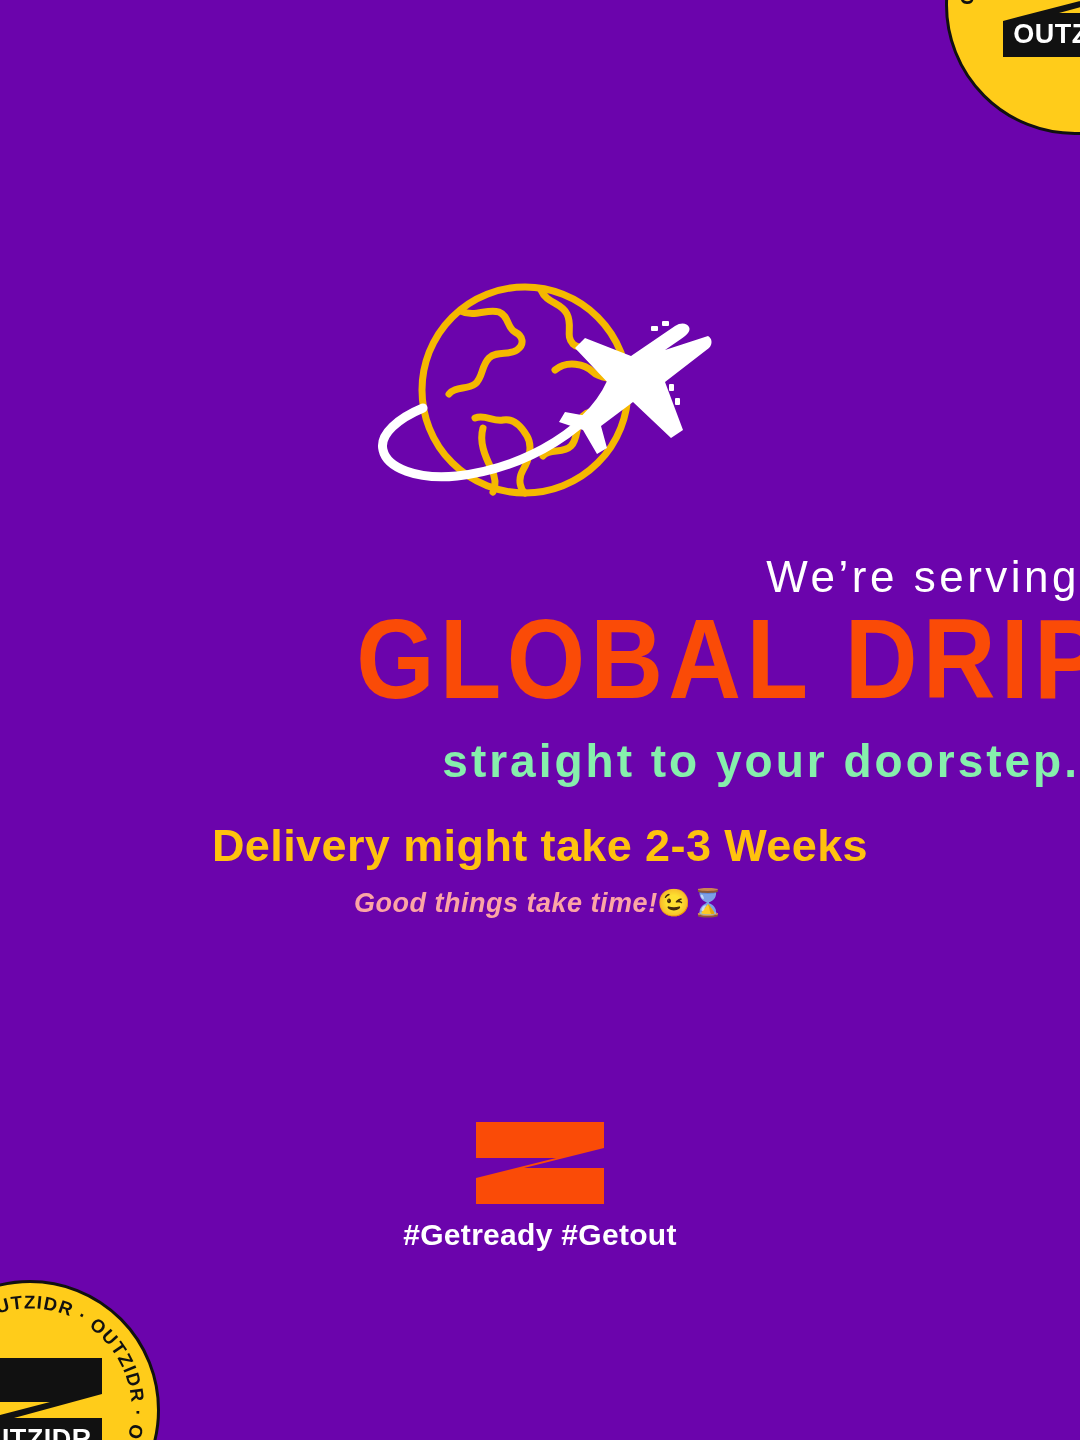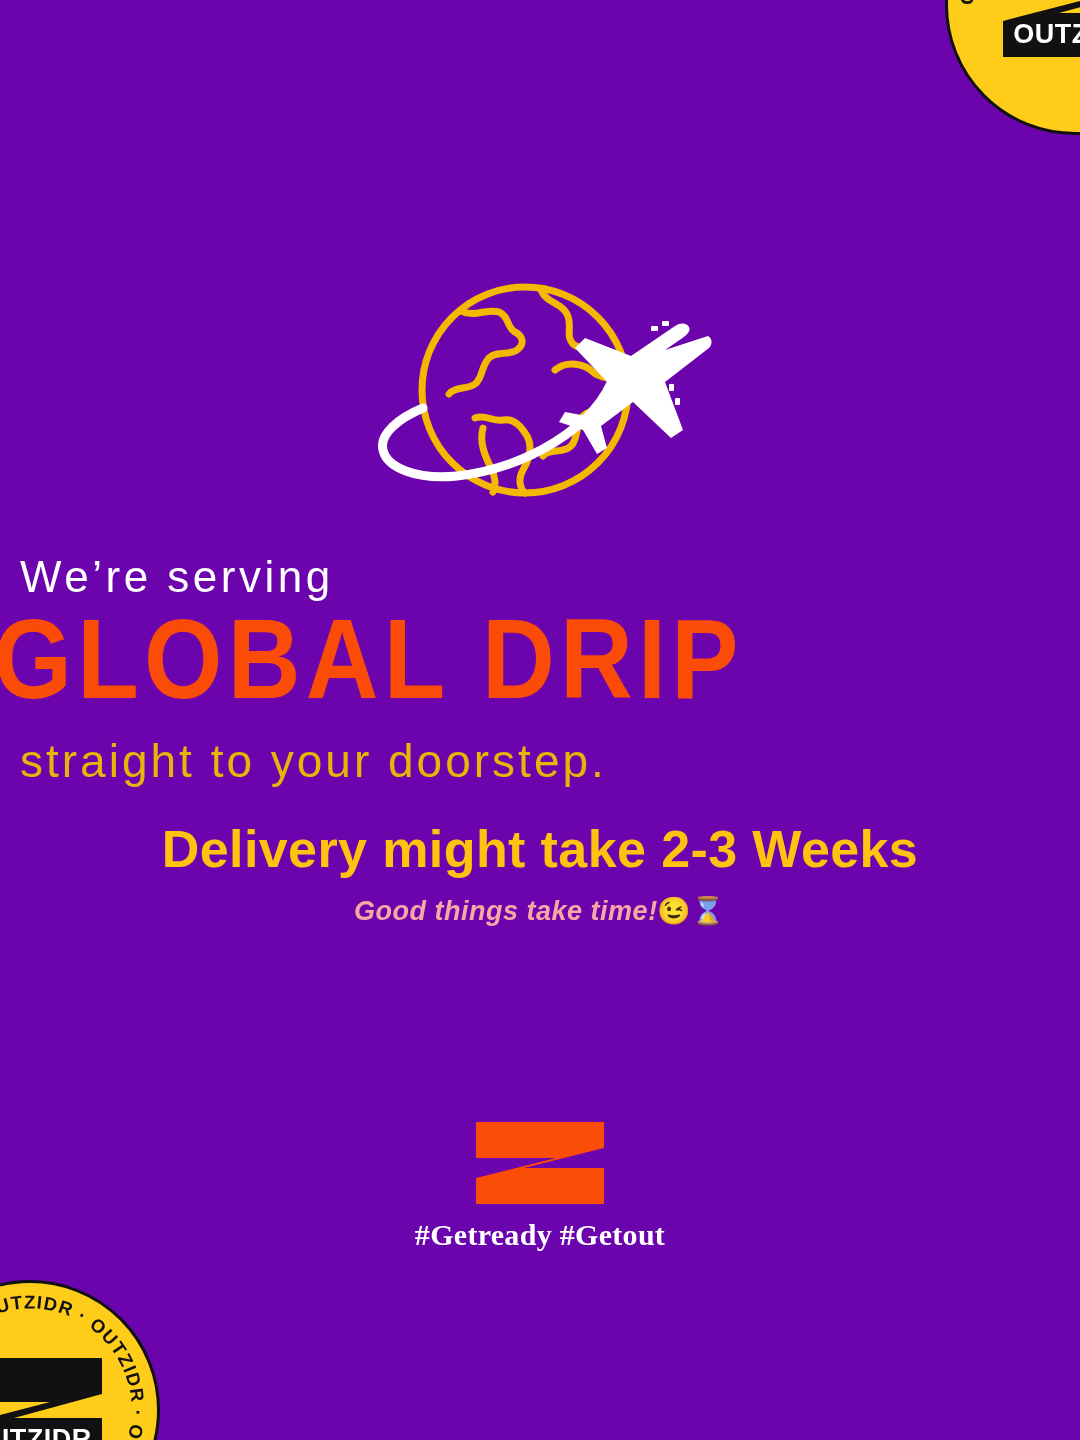--- a/index.html
+++ b/index.html
@@ -70,21 +70,21 @@
     height: 230px;
   }
   #hero-icon svg { display: block; width: 100%; height: 100%; }
 
   
   #headline-block {
     position: absolute;
     left: 0;
     right: 0;
     top: 552px;
-    text-align: left;
+    text-align: right;
     margin-left: 20px;
   }
   #eyebrow-line {
     color: #FFFFFF;
     font-size: 44px;
     font-weight: 400;
     letter-spacing: 3.5px;
     line-height: 1.12;
     margin: 0;
   }
@@ -93,39 +93,39 @@
     font-size: 96px;
     font-weight: 700;
     letter-spacing: 5px;
     line-height: 1.05;
     margin: 8px 0 4px 0;
     transform: scaleY(1.18) scaleX(1.05);
     transform-origin: center center;
     font-stretch: condensed;
   }
   #headline-sub {
-    color: #eab308;
+    color: #86efac;
     font-size: 46px;
-    font-weight: 400;
+    font-weight: 700;
     letter-spacing: 3px;
     line-height: 1.12;
     margin: 26px 0 0 0;
   }
 
   
   #delivery-block {
     position: absolute;
     left: 0;
     right: 0;
     top: 820px;
     text-align: center;
   }
   #delivery-headline {
     color: #FFC20E;
-    font-size: 52px;
+    font-size: 45px;
     font-weight: 700;
     letter-spacing: 0.4px;
     margin: 0;
     line-height: 1.15;
   }
   #delivery-subnote {
     color: #fca5a5;
     font-size: 27px;
     font-weight: 700;
     font-style: italic;
@@ -138,21 +138,20 @@
     font-weight: 400;
   }
 
   
   #footer-brand {
     position: absolute;
     left: 0;
     right: 0;
     top: 1122px;
     text-align: center;
-    font-family: Liberation Serif, serif;
   }
   #brand-mark {
     width: 128px;
     height: 82px;
     margin: 0 auto;
   }
   #brand-mark svg { display: block; width: 100%; height: 100%; }
   #brand-hashtags {
     color: #FFFFFF;
     font-size: 30px;

